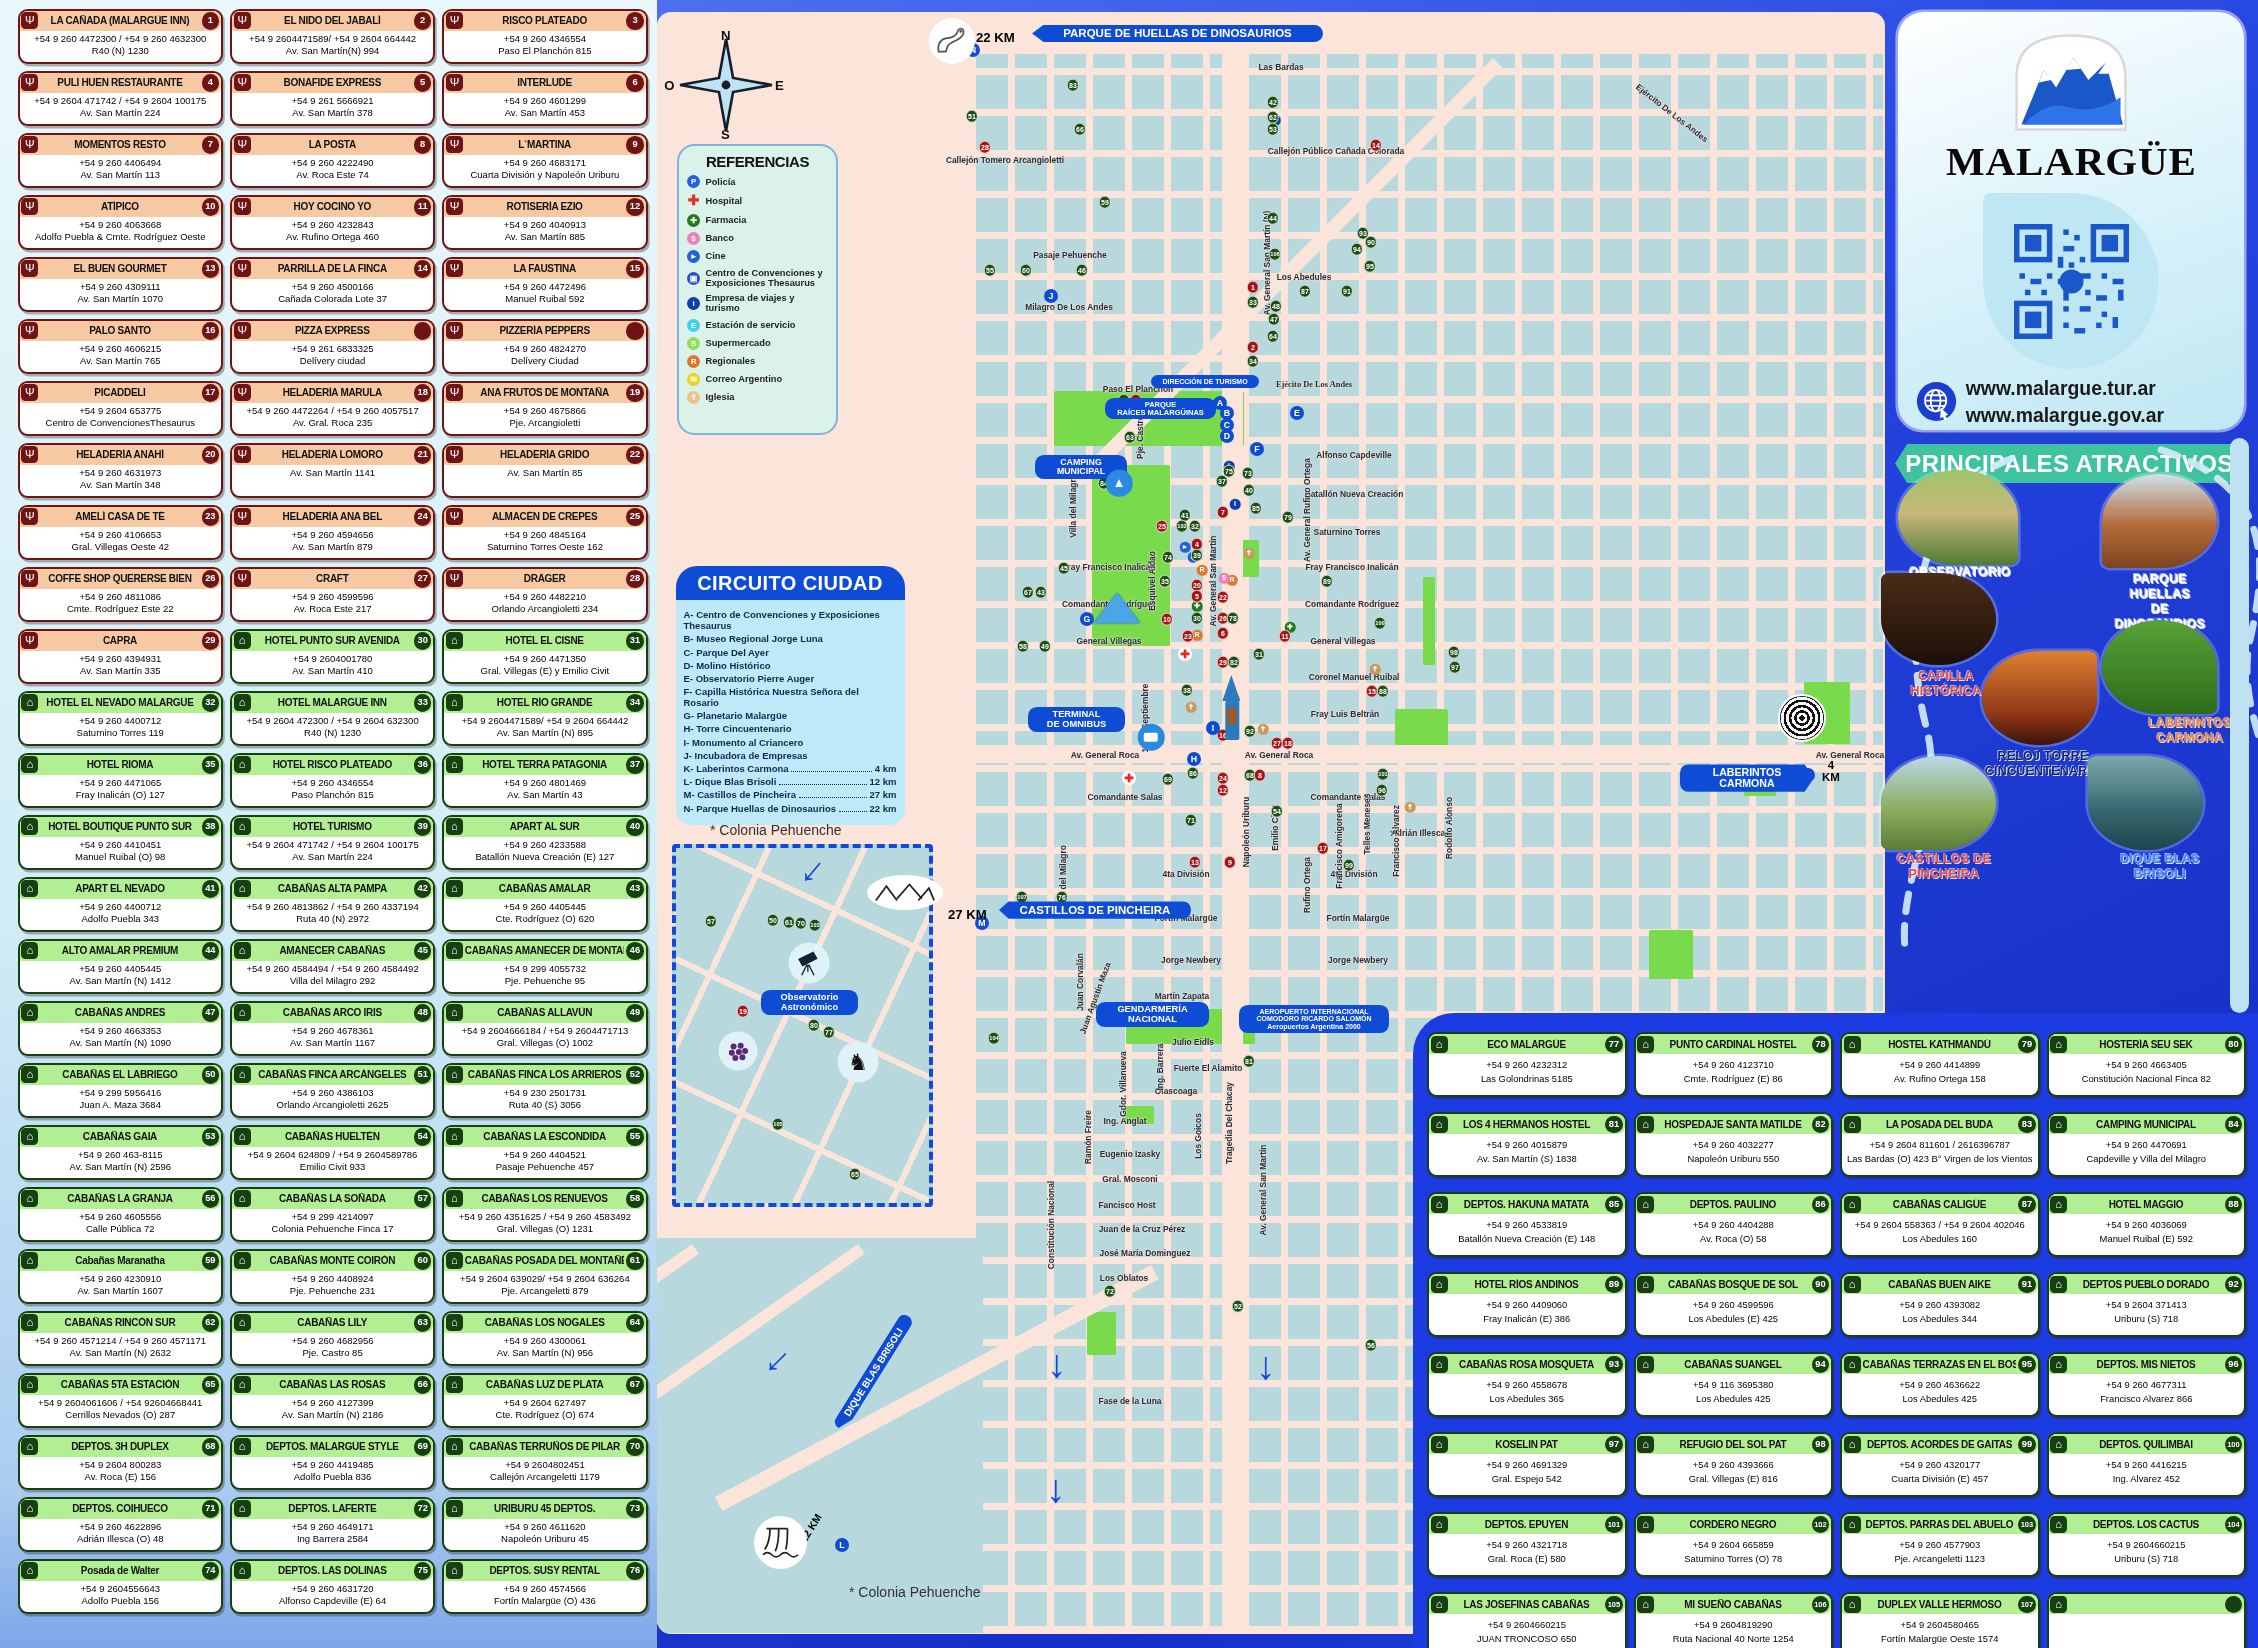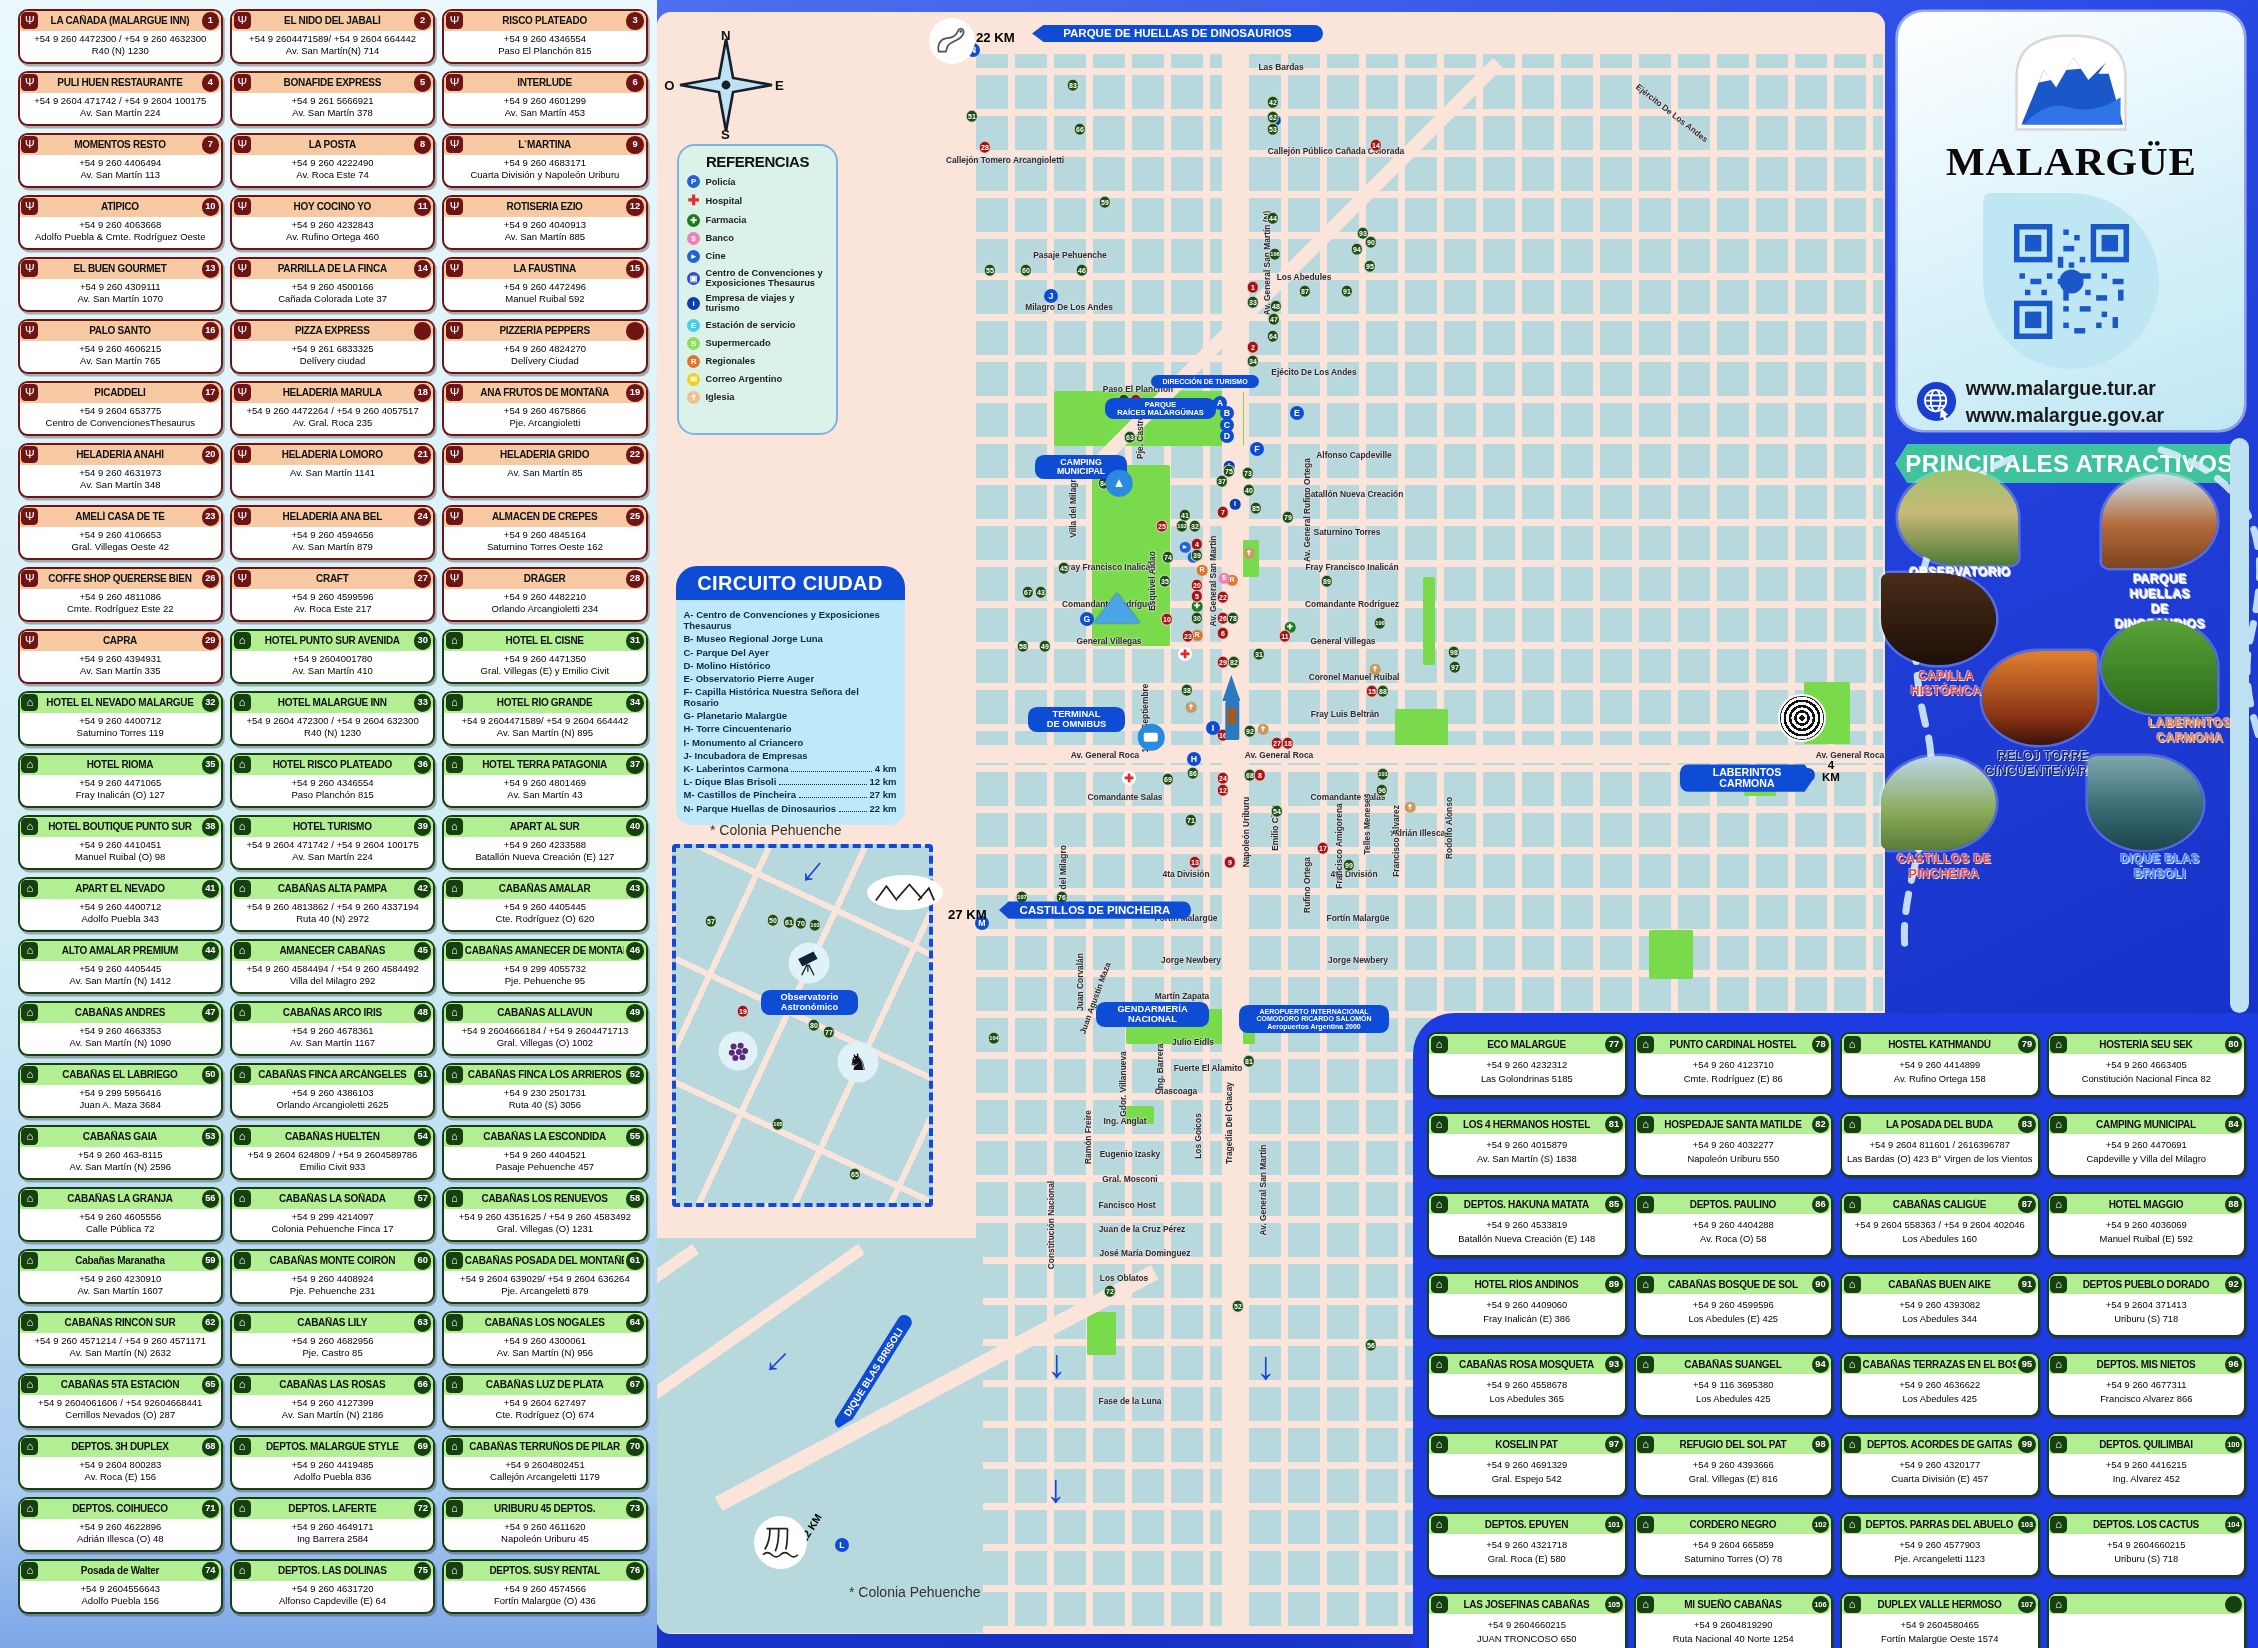--- a/index.html
+++ b/index.html
@@ -140,21 +140,21 @@
       </div>
     </div>
     <div class="card resto">
       <div class="hd">
         <span class="ic">Ψ</span>
         <span class="nm">EL NIDO DEL JABALÍ</span>
         <span class="bdg" style="">2</span>
       </div>
       <div class="bd">
         <div>+54 9 2604471589/ +54 9 2604 664442</div>
-        <div>Av. San Martín(N)  714</div>
+        <div>Av. San Martín(N)  994</div>
       </div>
     </div>
     <div class="card resto">
       <div class="hd">
         <span class="ic">Ψ</span>
         <span class="nm">RISCO PLATEADO</span>
         <span class="bdg" style="">3</span>
       </div>
       <div class="bd">
         <div>+54 9 260 4346554</div>
@@ -1015,21 +1015,21 @@
       <div class="arrowd" style="left: 599px; top: 1334px; transform: rotate(0deg);">↓</div>
       <div class="arrowd" style="left: 389px; top: 1457px; transform: rotate(0deg);">↓</div>
       <div class="arrowd" style="left: 148px; top: 838px; transform: rotate(40deg);">↓</div>
       <div class="slabel" style="left: 624px; top: 55px;">Las Bardas</div>
       <div class="slabel" style="left: 348px; top: 148px;">Callejón Tomero Arcangioletti</div>
       <div class="slabel" style="left: 679px; top: 139px;">Callejón Público Cañada Colorada</div>
       <div class="slabel" style="left: 413px; top: 243px;">Pasaje Pehuenche</div>
       <div class="slabel" style="left: 647px; top: 265px;">Los Abedules</div>
       <div class="slabel" style="left: 412px; top: 295px;">Milagro De Los Andes</div>
       <div class="slabel" style="left: 481px; top: 377px;">Paso El Planchón</div>
-      <div class="slabel" style="left: 657px; top: 360px;">Ejécito De Los Andes</div>
+      <div class="slabel" style="left: 657px; top: 372px; font-family: Liberation Serif, serif;">Ejécito De Los Andes</div>
       <div class="slabel" style="left: 697px; top: 443px;">Alfonso Capdeville</div>
       <div class="slabel" style="left: 697px; top: 482px;">Batallón Nueva Creación</div>
       <div class="slabel" style="left: 690px; top: 520px; text-align: right;">Saturnino Torres</div>
       <div class="slabel" style="left: 452px; top: 555px;">Fray Francisco Inalicán</div>
       <div class="slabel" style="left: 695px; top: 555px;">Fray Francisco Inalicán</div>
       <div class="slabel" style="left: 452px; top: 592px;">Comandante Rodríguez</div>
       <div class="slabel" style="left: 695px; top: 592px;">Comandante Rodríguez</div>
       <div class="slabel" style="left: 452px; top: 629px;">General Villegas</div>
       <div class="slabel" style="left: 686px; top: 629px;">General Villegas</div>
       <div class="slabel" style="left: 697px; top: 665px;">Coronel Manuel Ruibal</div>

